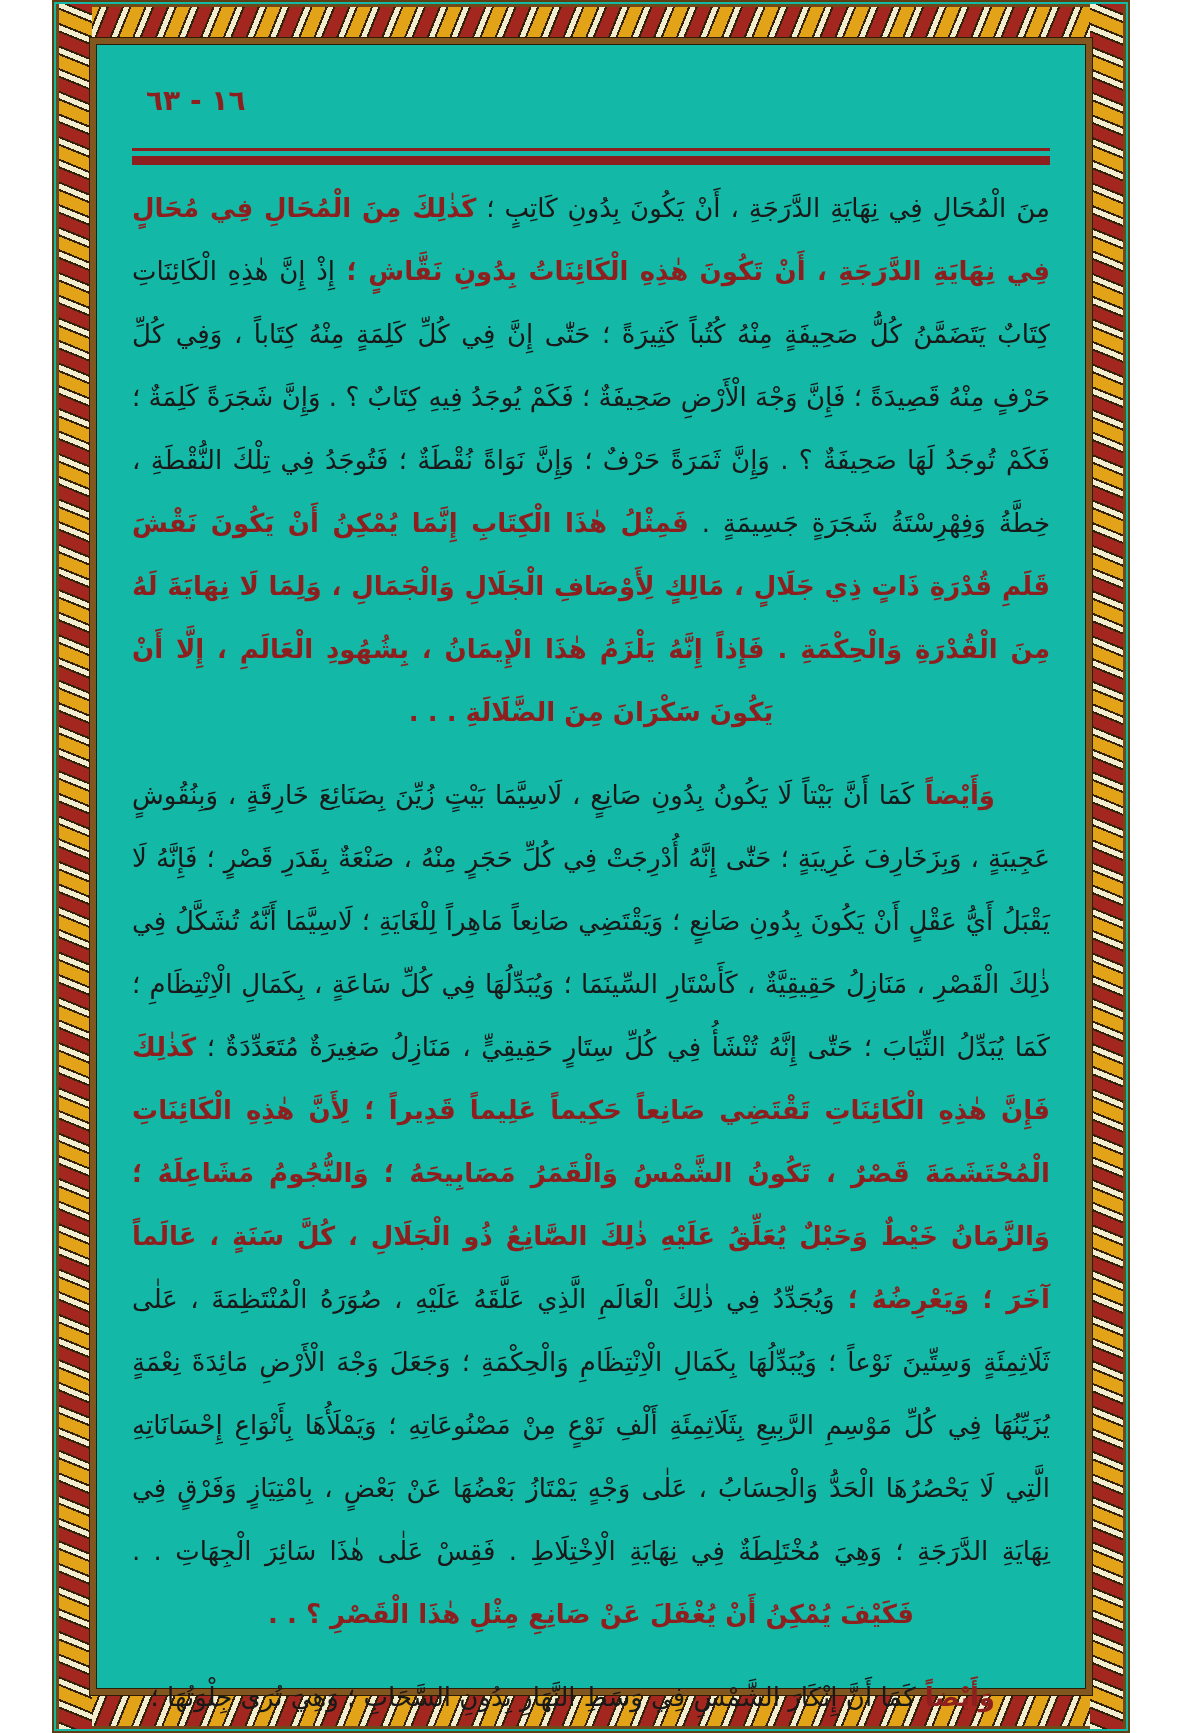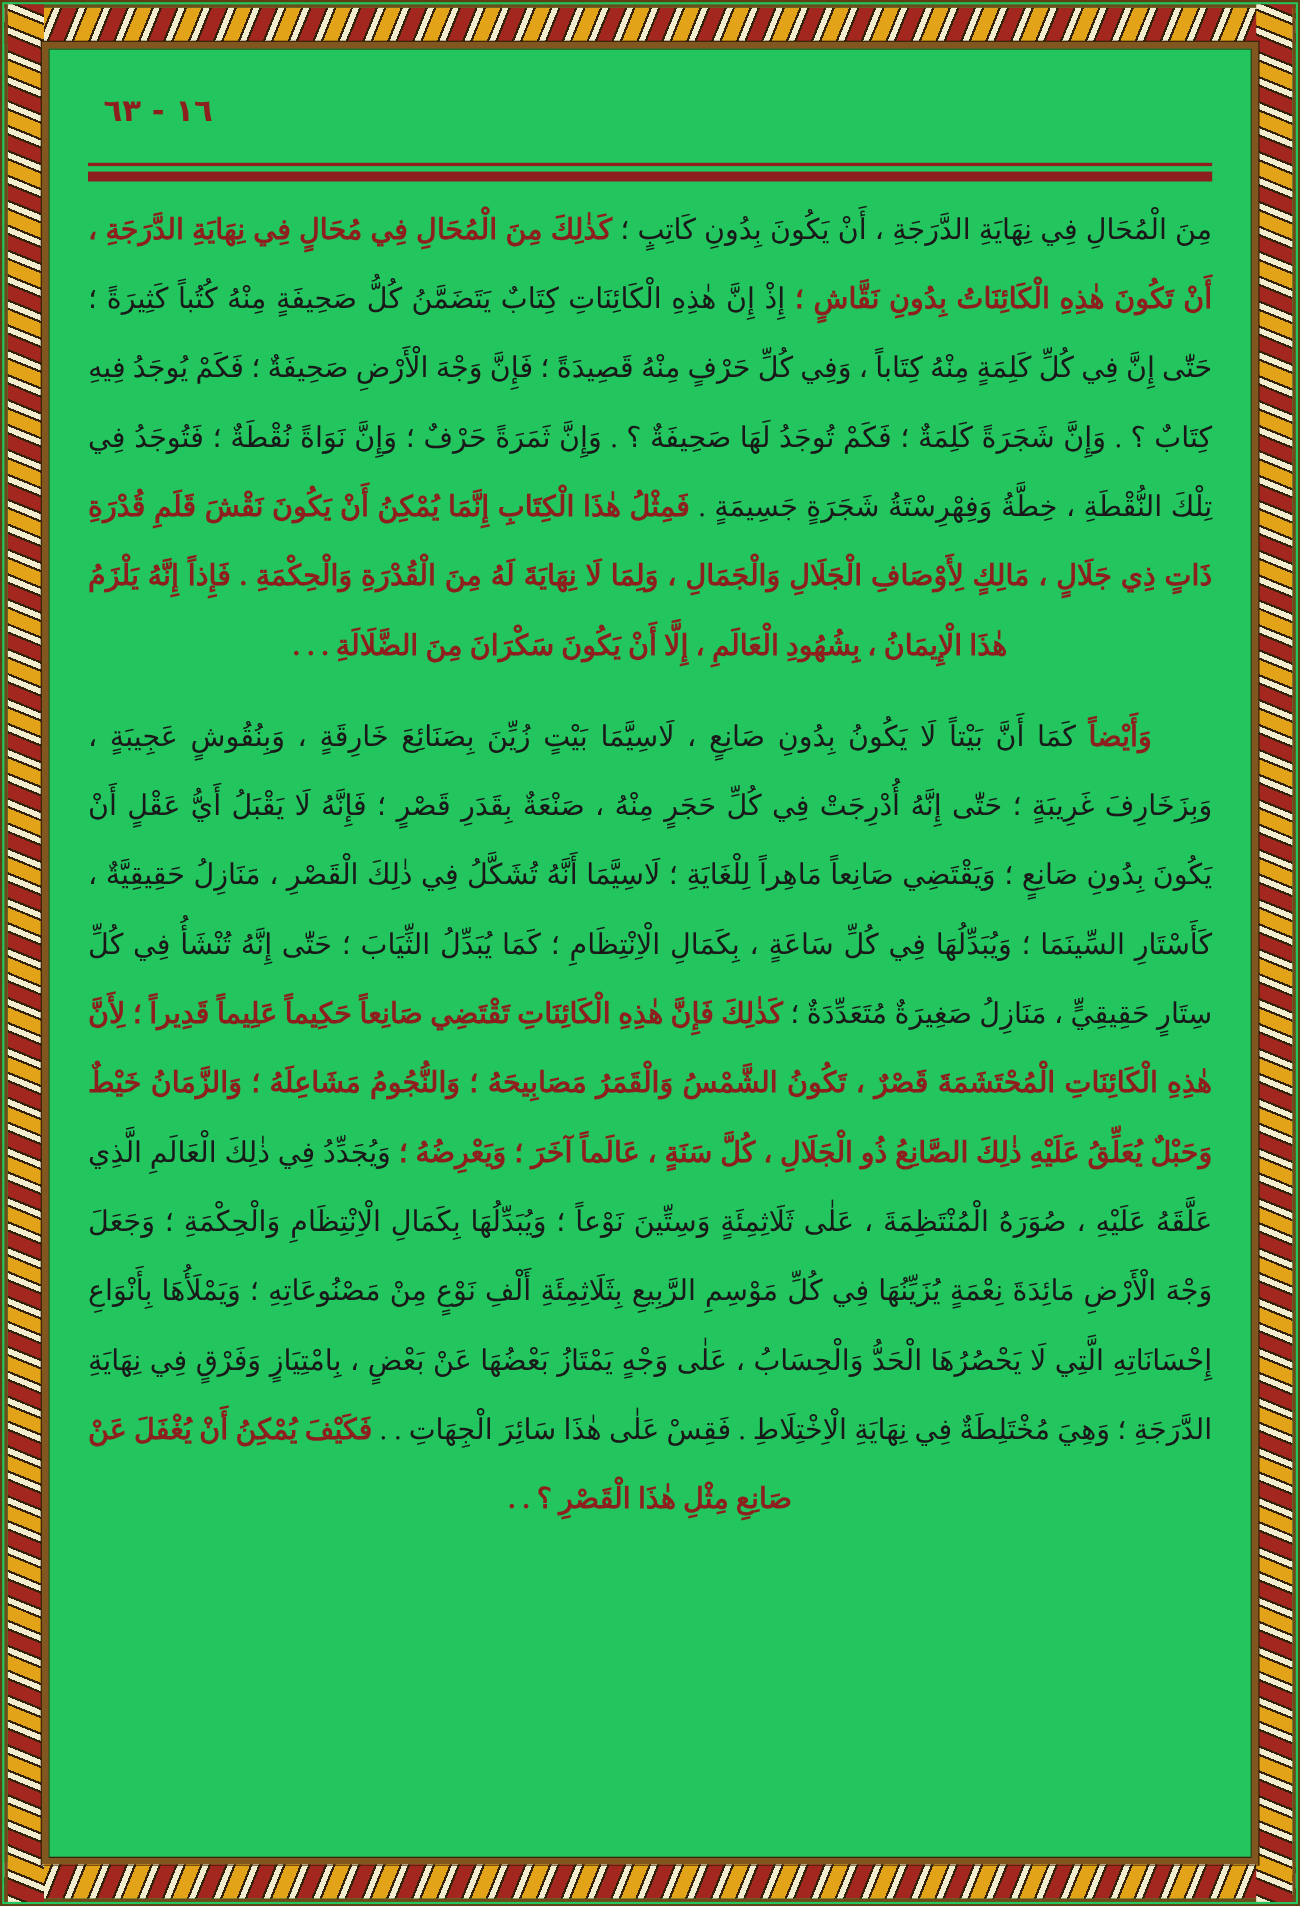--- a/index.html
+++ b/index.html
@@ -1,20 +1,20 @@
 <!DOCTYPE html>
 <html lang="ar" dir="rtl"><head>
 <meta charset="utf-8">
 <style>
   html,body{margin:0;padding:0;background:#ffffff;}
   .page{
     position:relative;
-    width:1182px;height:1733px;
+    width:1078px;height:1733px;
     margin:0 auto;
-    background:#22c55e;
+    background:#14b8a6;
     box-sizing:border-box;
     border:2px solid #5f3f12;
     overflow:hidden;
     font-family:"DejaVu Sans",sans-serif;
   }
   
   .band{position:absolute;box-sizing:border-box;}
   .band-h{left:2px;right:2px;height:36px;
     background:repeating-linear-gradient(112deg,
       #f3edcf 0 5px,#33210a 5px 7px,#a3271f 7px 19px,#33210a 19px 21px,
@@ -56,21 +56,21 @@
   .body-text{margin-top:12px;}
   p.para{
     margin:0;
     font-size:26px;line-height:63px;
     color:#191919;
     text-align:justify;
     direction:rtl;
   }
   p.para + p.para{margin-top:20px;}
   p.para.indent{text-indent:55px;}
-  p.para.center-last{text-align-last:center;font-family:Liberation Serif, serif;}
+  p.para.center-last{text-align-last:center;}
   .seg-red{font-weight:bold;}
 </style>
 </head>
 <body>
 
 <div class="page">
 
   <div class="band band-h band-top"></div>
   <div class="band band-h band-bottom"></div>
   <div class="band band-v band-left"></div>
@@ -85,16 +85,17 @@
 
     <div class="rule">
       <div class="rule-thin"></div>
       <div class="rule-gap"></div>
       <div class="rule-thick"></div>
     </div>
 
     <div class="body-text">
         <p class="para center-last"><span class="seg-black" style="color: rgb(25, 25, 25);">مِنَ الْمُحَالِ فِي نِهَايَةِ الدَّرَجَةِ ، أَنْ يَكُونَ بِدُونِ كَاتِبٍ ؛ </span><span class="seg-red" style="color: rgb(142, 31, 31);">كَذٰلِكَ مِنَ الْمُحَالِ فِي مُحَالٍ فِي نِهَايَةِ الدَّرَجَةِ ، أَنْ تَكُونَ هٰذِهِ الْكَائِنَاتُ بِدُونِ نَقَّاشٍ ؛ </span><span class="seg-black" style="color: rgb(25, 25, 25);">إِذْ إِنَّ هٰذِهِ الْكَائِنَاتِ كِتَابٌ يَتَضَمَّنُ كُلُّ صَحِيفَةٍ مِنْهُ كُتُباً كَثِيرَةً ؛ حَتّٰى إِنَّ فِي كُلِّ كَلِمَةٍ مِنْهُ كِتَاباً ، وَفِي كُلِّ حَرْفٍ مِنْهُ قَصِيدَةً ؛ فَإِنَّ وَجْهَ الْأَرْضِ صَحِيفَةٌ ؛ فَكَمْ يُوجَدُ فِيهِ كِتَابٌ ؟ . وَإِنَّ شَجَرَةً كَلِمَةٌ ؛ فَكَمْ تُوجَدُ لَهَا صَحِيفَةٌ ؟ . وَإِنَّ ثَمَرَةً حَرْفٌ ؛ وَإِنَّ نَوَاةً نُقْطَةٌ ؛ فَتُوجَدُ فِي تِلْكَ النُّقْطَةِ ، خِطَّةُ وَفِهْرِسْتَةُ شَجَرَةٍ جَسِيمَةٍ . </span><span class="seg-red" style="color: rgb(142, 31, 31);">فَمِثْلُ هٰذَا الْكِتَابِ إِنَّمَا يُمْكِنُ أَنْ يَكُونَ نَقْشَ قَلَمِ قُدْرَةِ ذَاتٍ ذِي جَلَالٍ ، مَالِكٍ لِأَوْصَافِ الْجَلَالِ وَالْجَمَالِ ، وَلِمَا لَا نِهَايَةَ لَهُ مِنَ الْقُدْرَةِ وَالْحِكْمَةِ . فَإِذاً إِنَّهُ يَلْزَمُ هٰذَا الْإِيمَانُ ، بِشُهُودِ الْعَالَمِ ، إِلَّا أَنْ يَكُونَ سَكْرَانَ مِنَ الضَّلَالَةِ . . .</span></p>
         <p class="para indent center-last"><span class="seg-red" style="color: rgb(142, 31, 31);">وَأَيْضاً </span><span class="seg-black" style="color: rgb(25, 25, 25);">كَمَا أَنَّ بَيْتاً لَا يَكُونُ بِدُونِ صَانِعٍ ، لَاسِيَّمَا بَيْتٍ زُيِّنَ بِصَنَائِعَ خَارِقَةٍ ، وَبِنُقُوشٍ عَجِيبَةٍ ، وَبِزَخَارِفَ غَرِيبَةٍ ؛ حَتّٰى إِنَّهُ أُدْرِجَتْ فِي كُلِّ حَجَرٍ مِنْهُ ، صَنْعَةٌ بِقَدَرِ قَصْرٍ ؛ فَإِنَّهُ لَا يَقْبَلُ أَيُّ عَقْلٍ أَنْ يَكُونَ بِدُونِ صَانِعٍ ؛ وَيَقْتَضِي صَانِعاً مَاهِراً لِلْغَايَةِ ؛ لَاسِيَّمَا أَنَّهُ تُشَكَّلُ فِي ذٰلِكَ الْقَصْرِ ، مَنَازِلُ حَقِيقِيَّةٌ ، كَأَسْتَارِ السِّينَمَا ؛ وَيُبَدِّلُهَا فِي كُلِّ سَاعَةٍ ، بِكَمَالِ الْاِنْتِظَامِ ؛ كَمَا يُبَدِّلُ الثِّيَابَ ؛ حَتّٰى إِنَّهُ تُنْشَأُ فِي كُلِّ سِتَارٍ حَقِيقِيٍّ ، مَنَازِلُ صَغِيرَةٌ مُتَعَدِّدَةٌ ؛ </span><span class="seg-red" style="color: rgb(142, 31, 31);">كَذٰلِكَ فَإِنَّ هٰذِهِ الْكَائِنَاتِ تَقْتَضِي صَانِعاً حَكِيماً عَلِيماً قَدِيراً ؛ لِأَنَّ هٰذِهِ الْكَائِنَاتِ الْمُحْتَشَمَةَ قَصْرٌ ، تَكُونُ الشَّمْسُ وَالْقَمَرُ مَصَابِيحَهُ ؛ وَالنُّجُومُ مَشَاعِلَهُ ؛ وَالزَّمَانُ خَيْطٌ وَحَبْلٌ يُعَلِّقُ عَلَيْهِ ذٰلِكَ الصَّانِعُ ذُو الْجَلَالِ ، كُلَّ سَنَةٍ ، عَالَماً آخَرَ ؛ وَيَعْرِضُهُ ؛ </span><span class="seg-black" style="color: rgb(25, 25, 25);">وَيُجَدِّدُ فِي ذٰلِكَ الْعَالَمِ الَّذِي عَلَّقَهُ عَلَيْهِ ، صُوَرَهُ الْمُنْتَظِمَةَ ، عَلٰى ثَلَاثِمِئَةٍ وَسِتِّينَ نَوْعاً ؛ وَيُبَدِّلُهَا بِكَمَالِ الْاِنْتِظَامِ وَالْحِكْمَةِ ؛ وَجَعَلَ وَجْهَ الْأَرْضِ مَائِدَةَ نِعْمَةٍ يُزَيِّنُهَا فِي كُلِّ مَوْسِمِ الرَّبِيعِ بِثَلَاثِمِئَةِ أَلْفِ نَوْعٍ مِنْ مَصْنُوعَاتِهِ ؛ وَيَمْلَأُهَا بِأَنْوَاعِ إِحْسَانَاتِهِ الَّتِي لَا يَحْصُرُهَا الْحَدُّ وَالْحِسَابُ ، عَلٰى وَجْهٍ يَمْتَازُ بَعْضُهَا عَنْ بَعْضٍ ، بِامْتِيَازٍ وَفَرْقٍ فِي نِهَايَةِ الدَّرَجَةِ ؛ وَهِيَ مُخْتَلِطَةٌ فِي نِهَايَةِ الْاِخْتِلَاطِ . فَقِسْ عَلٰى هٰذَا سَائِرَ الْجِهَاتِ . . </span><span class="seg-red" style="color: rgb(142, 31, 31);">فَكَيْفَ يُمْكِنُ أَنْ يُغْفَلَ عَنْ صَانِعِ مِثْلِ هٰذَا الْقَصْرِ ؟ . .</span></p>
+        <p class="para indent"><span class="seg-red" style="color: rgb(142, 31, 31);">وَأَيْضاً </span><span class="seg-black" style="color: rgb(25, 25, 25);">كَمَا أَنَّ إِنْكَارَ الشَّمْسِ فِي وَسَطِ النَّهَارِ بِدُونِ السَّحَابِ ؛ وَهِيَ تُرَى جِلْوَتُهَا ؛</span></p>
       </div>
 
   </div>
 </div>
 
 </body></html>

